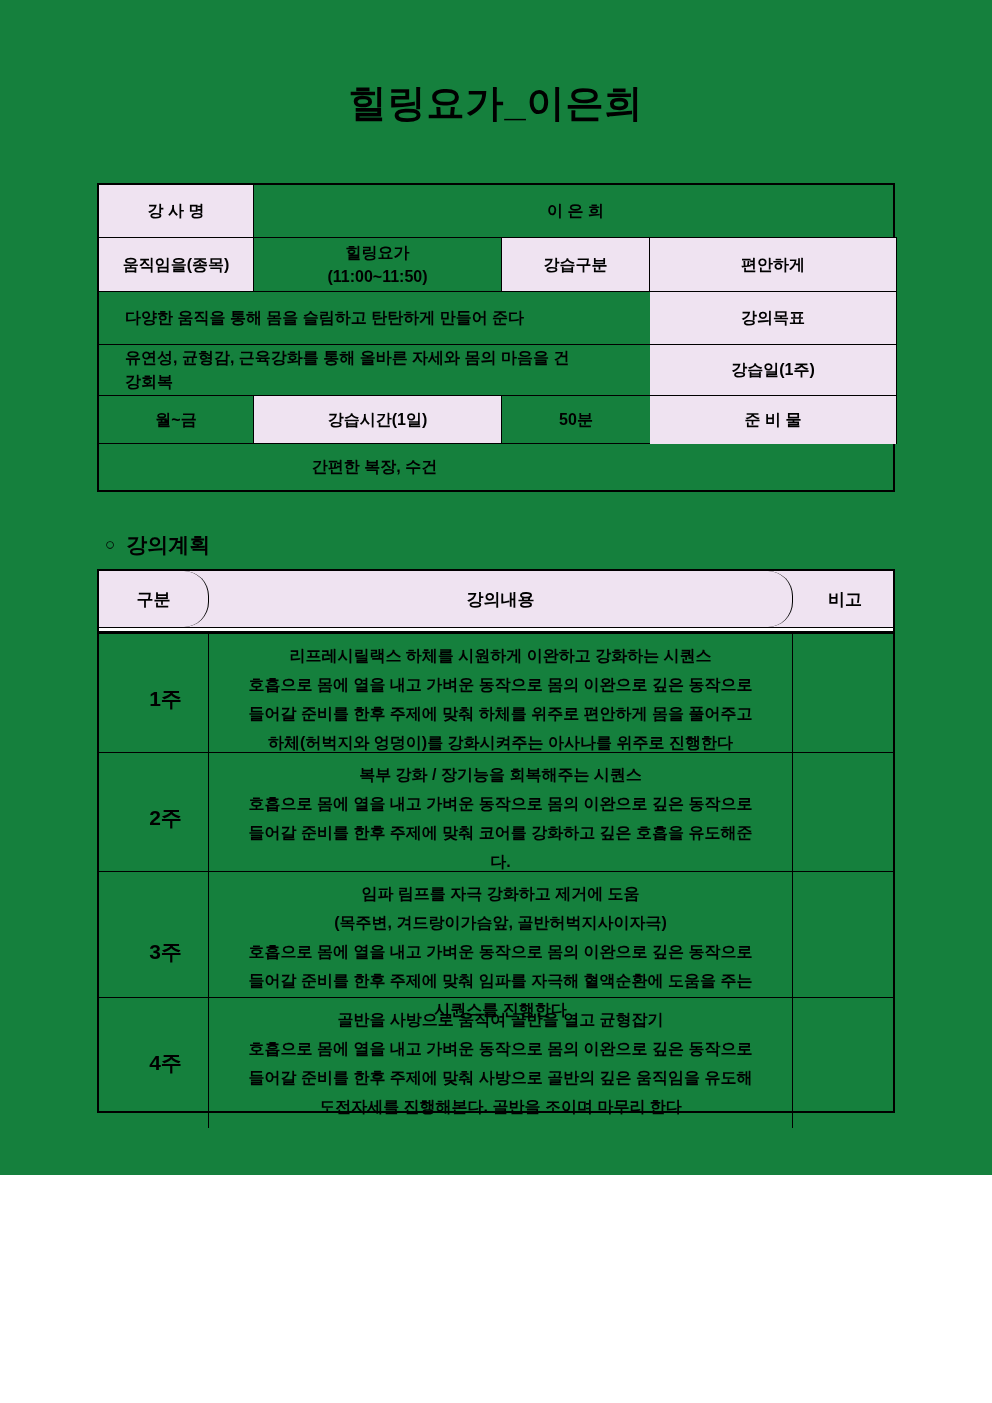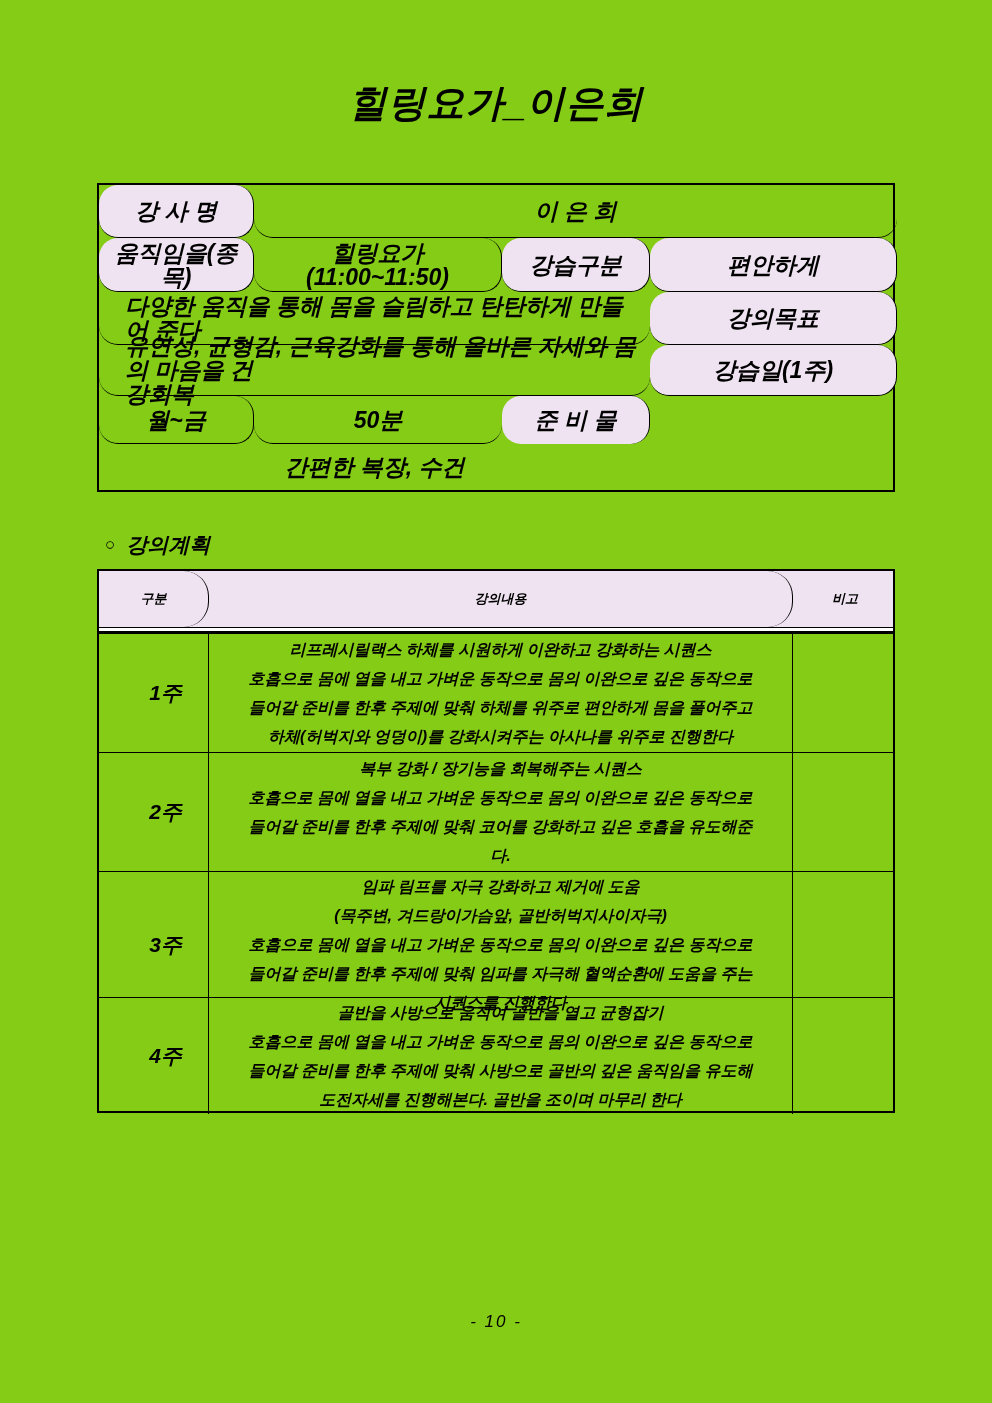--- a/index.html
+++ b/index.html
@@ -1,40 +1,39 @@
 <!DOCTYPE html>
 <html style="--header-bg: #EFE3F1; --border-c: #000000;"><head>
 <meta charset="utf-8">
 <style>
   :root { --header-bg: #EFE3F1; --border-c: #000000; }
   * { box-sizing: border-box; }
   body { margin: 0; background: #ffffff; }
   .page {
-    position: relative; width: 992px; height: 1403px; background: #84cc16;
+    position: relative; width: 992px; height: 1175px; background: #15803d;
     font-family: "Liberation Sans", "DejaVu Sans", sans-serif; color: #000;
     overflow: hidden;
-    font-style: italic;
   }
   .doc-title {
     margin: 0; padding-top: 78px; height: 122px;
     text-align: center; font-size: 38px; font-weight: bold; letter-spacing: 1px;
   }
   
   .t1 {
     width: 798px; margin: 61px auto 0;
     display: grid;
     grid-template-columns: 155px 248px 148px 247px;
     grid-template-rows: 53px 54px 53px 51px 48px 46px;
     border: 2px solid var(--border-c);
   }
   .cell {
     display: flex; align-items: center; justify-content: center;
     border-right: 1px solid var(--border-c); border-bottom: 1px solid var(--border-c);
-    font-size: 23px; font-weight: bold; text-align: center;
-    white-space: pre-line; line-height: 24px; padding: 0 4px; border-radius: 19px;
+    font-size: 16px; font-weight: bold; text-align: center;
+    white-space: pre-line; line-height: 24px; padding: 0 4px;
   }
   .cell.hd { background: var(--header-bg); }
   .cell.span3 { grid-column: span 3; }
   .cell.last-col { border-right: none; }
   .cell.last-row { border-bottom: none; }
   .cell.left { justify-content: flex-start; text-align: left; padding-left: 26px; padding-right: 12px; }
   
   .section {
     margin: 40px 0 0 105px; height: 26px;
     display: flex; align-items: center; gap: 11px;
@@ -42,40 +41,40 @@
   }
   .section .bullet { font-size: 17px; font-weight: normal; }
   
   .t2 { width: 798px; margin: 11px auto 0; border: 2px solid var(--border-c); }
   .t2-header {
     display: grid; grid-template-columns: 110px 584px 104px; height: 57px;
     background: var(--header-bg); border-bottom: 1px solid var(--border-c);
   }
   .hcell {
     display: flex; align-items: center; justify-content: center;
-    font-size: 13px; font-weight: bold; border-right: 1px solid var(--border-c); border-radius: 25px;
+    font-size: 17px; font-weight: bold; border-right: 1px solid var(--border-c); border-radius: 25px;
   }
   .hcell.last-col { border-right: none; }
   .t2-gap { height: 3px; background: #ffffff; }
   .t2-thick { height: 3px; background: var(--border-c); }
   .brow {
     display: grid; grid-template-columns: 110px 584px 104px;
     border-bottom: 1px solid var(--border-c);
   }
   .brow.last { border-bottom: none; }
   .brow.rh1 { height: 119px; } .brow.rh2 { height: 119px; }
   .brow.rh3 { height: 126px; } .brow.rh4 { height: 113px; }
   .wcell {
     display: flex; align-items: center; justify-content: center;
     font-size: 21px; font-weight: bold; border-right: 1px solid var(--border-c); padding-left: 24px;
   }
   .ccell {
     display: flex; align-items: center; justify-content: center;
     font-size: 16px; line-height: 29px; font-weight: bold; text-align: center;
-    white-space: pre-line; border-right: 1px solid var(--border-c); padding: 0 4px;
+    white-space: pre-line; border-right: 1px solid var(--border-c); padding: 7px 4px;
   }
   .ncell { }
   
   .footer {
     position: absolute; left: 0; right: 0; top: 1312px;
     text-align: center; font-size: 17px; letter-spacing: 2px;
   }
 </style>
 </head>
 <body>
@@ -96,20 +95,21 @@
 
     <div class="cell hd">편안하게</div>
     <div class="cell span3 last-col left">다양한 움직을 통해 몸을 슬림하고 탄탄하게 만들어 준다</div>
 
     <div class="cell hd">강의목표</div>
     <div class="cell span3 last-col left">유연성, 균형감, 근육강화를 통해 올바른 자세와 몸의 마음을 건
 강회복</div>
 
     <div class="cell hd">강습일(1주)</div>
     <div class="cell">월~금</div>
+    <div class="cell hd">강습시간(1일)</div>
     <div class="cell last-col">50분</div>
 
     <div class="cell hd last-row">준 비 물</div>
     <div class="cell span3 last-col last-row">간편한 복장, 수건</div>
   </div>
 
   <div class="section">
     <span class="bullet">○</span>
     <span>강의계획</span>
   </div>

